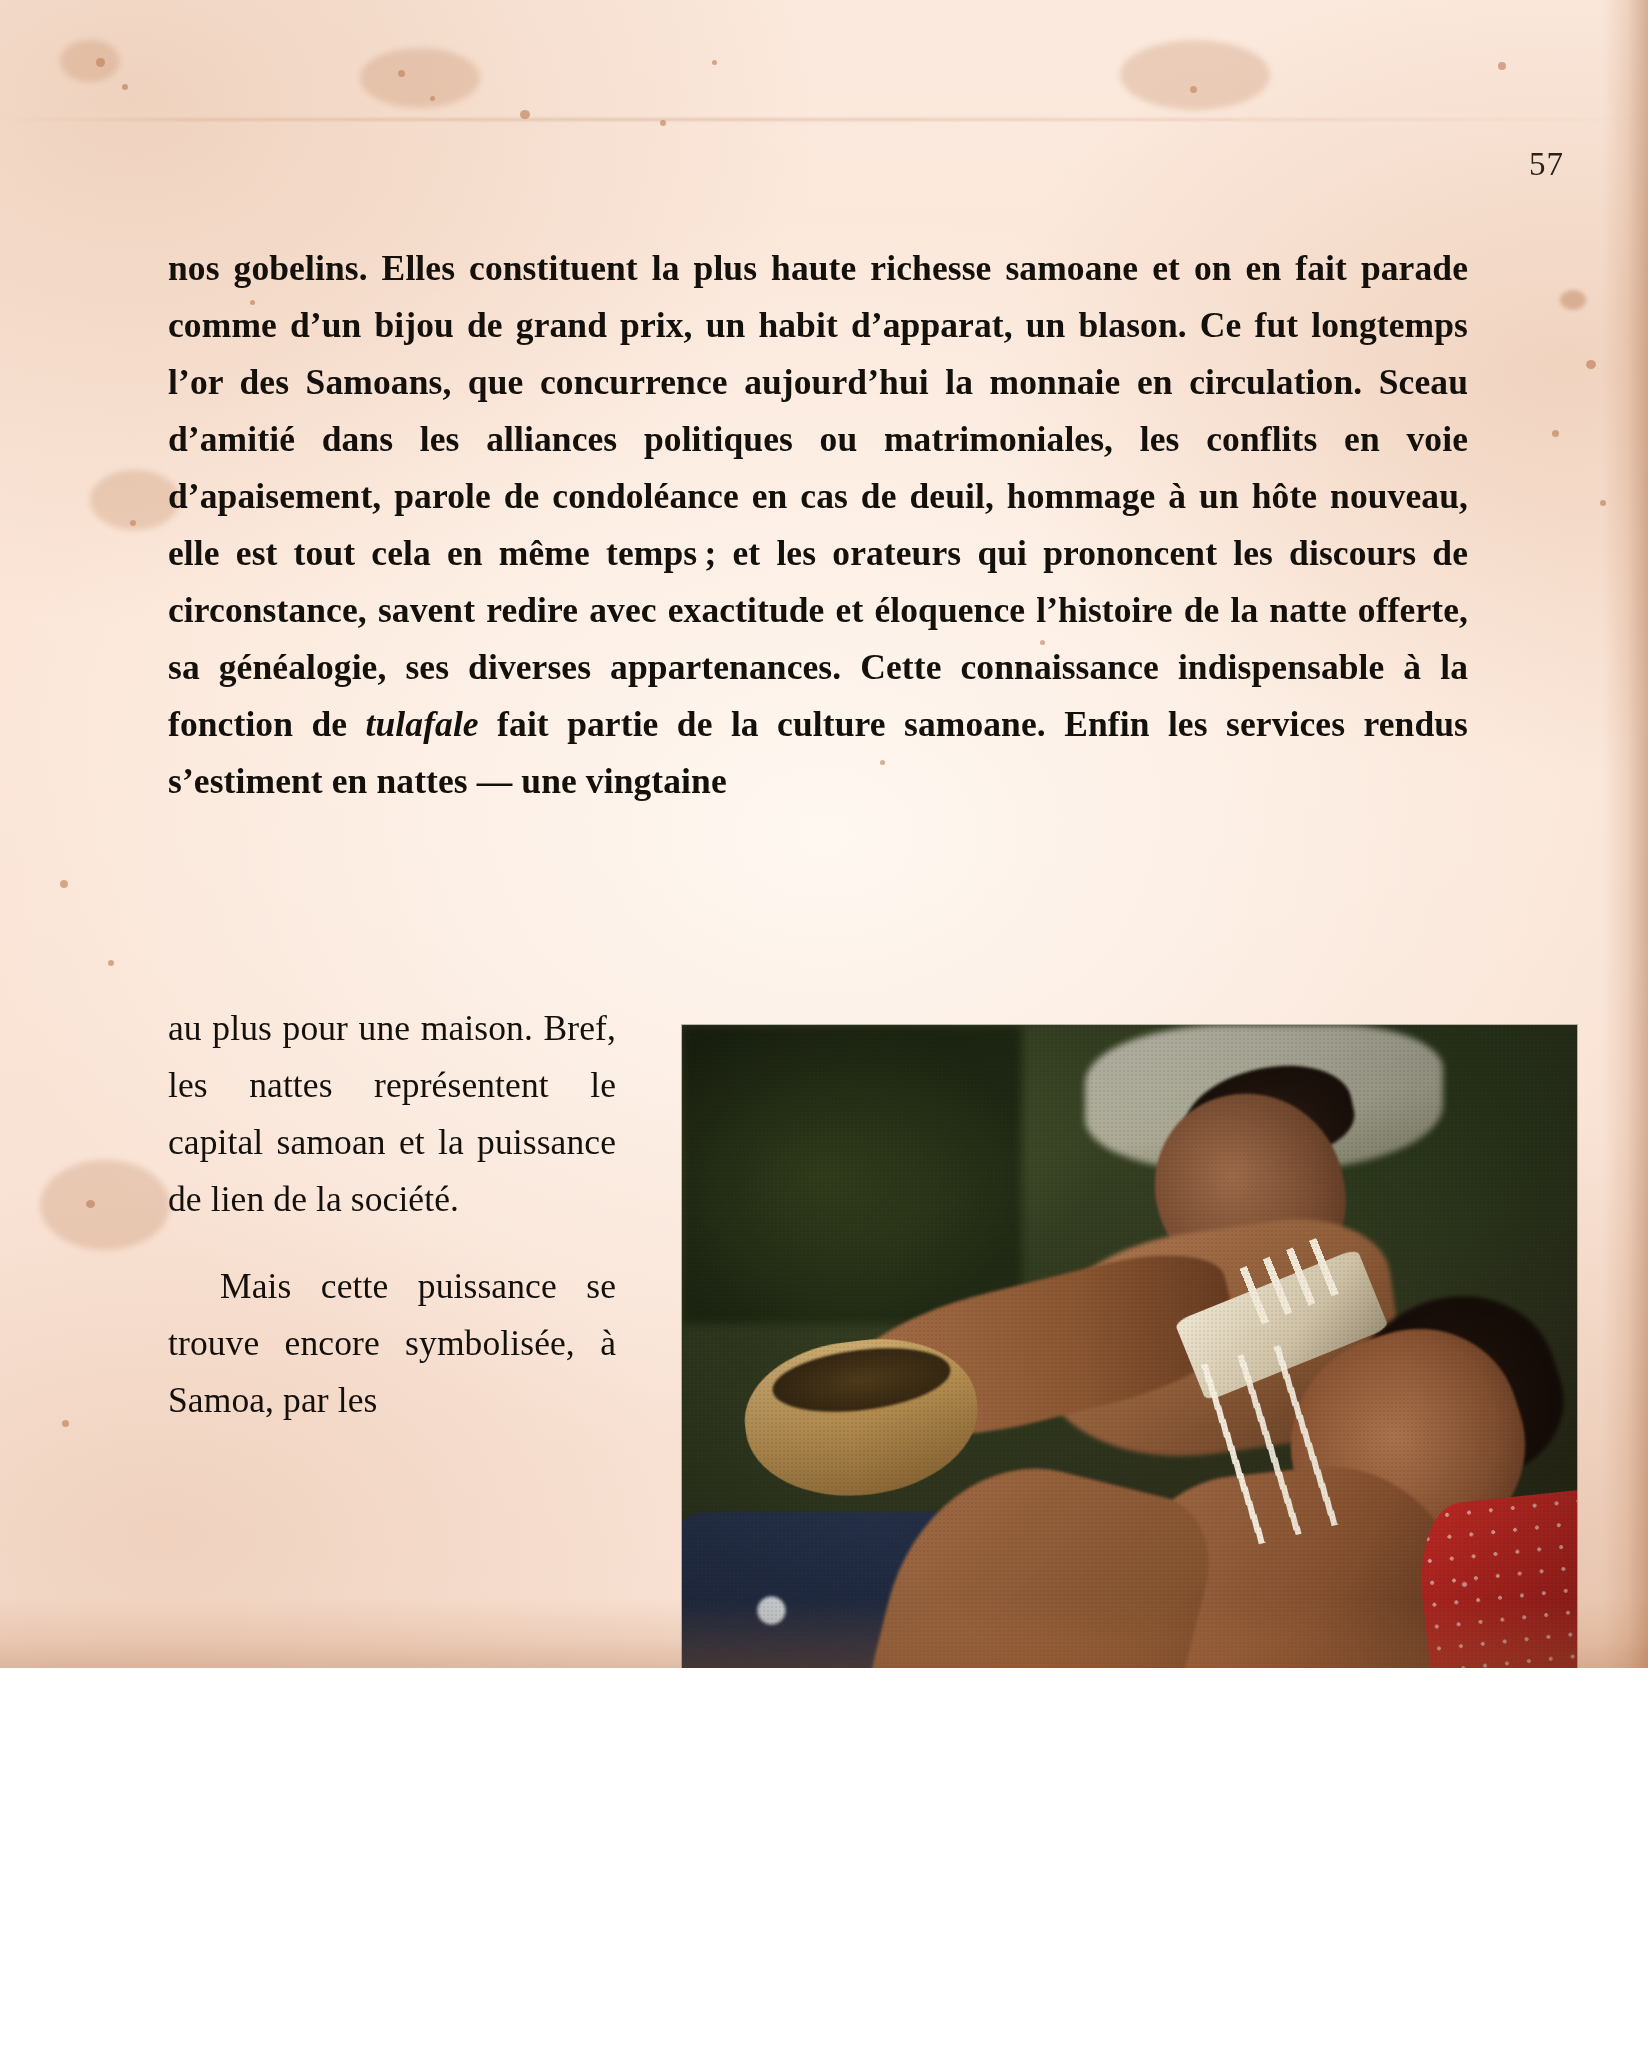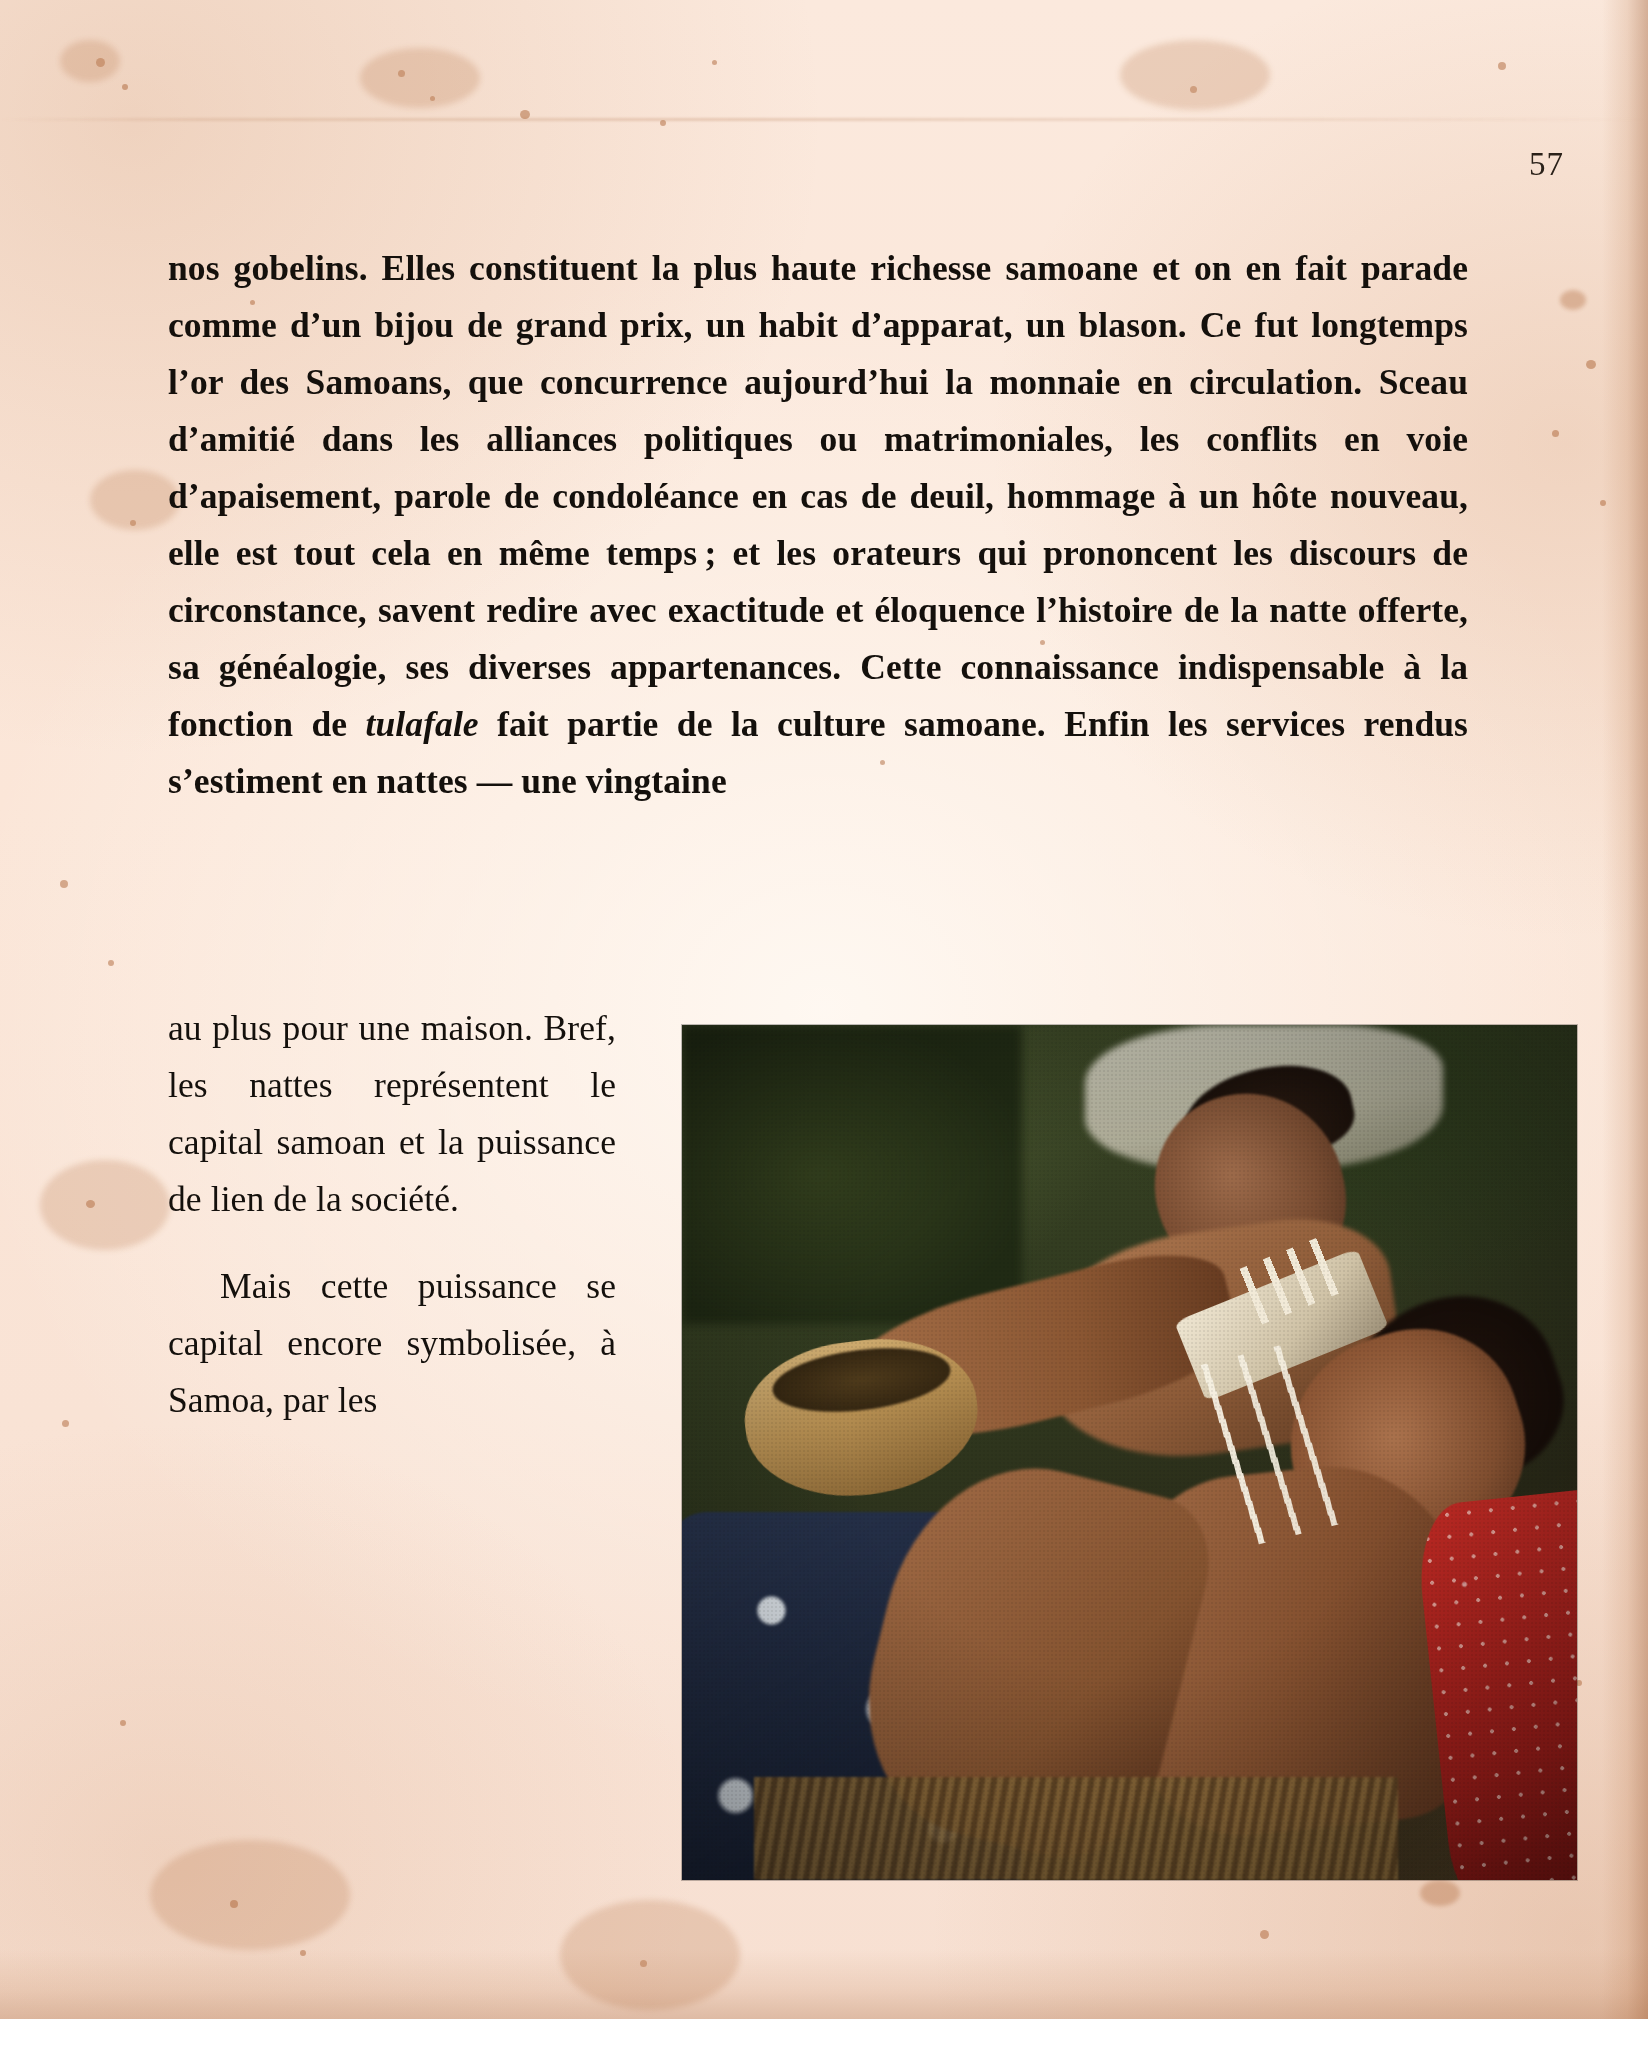--- a/index.html
+++ b/index.html
@@ -11,21 +11,21 @@
     width: 1648px;
     height: 2060px;
     overflow: hidden;
     font-family: "Liberation Serif", serif;
   }
 
   
   .page {
     position: relative;
     width: 1648px;
-    height: 2019px;
+    height: 1668px;
     background:
       radial-gradient(ellipse 60% 45% at 8% 6%, rgba(196,132,86,0.22), rgba(196,132,86,0) 70%),
       radial-gradient(ellipse 50% 35% at 95% 22%, rgba(196,132,86,0.20), rgba(196,132,86,0) 70%),
       radial-gradient(ellipse 55% 40% at 96% 96%, rgba(190,124,78,0.26), rgba(190,124,78,0) 72%),
       radial-gradient(ellipse 45% 30% at 10% 92%, rgba(196,132,86,0.16), rgba(196,132,86,0) 72%),
       radial-gradient(ellipse 70% 50% at 50% 50%, rgba(255,250,244,0.9), rgba(255,250,244,0) 75%),
       linear-gradient(180deg, #fbe9dd 0%, #fbe6d8 40%, #f7e0d2 100%);
     overflow: hidden;
   }
 
@@ -367,21 +367,21 @@
   </div>
 
   <div class="folio">57</div>
 
   <div class="textblock">
     <p class="para">nos gobelins. Elles constituent la plus haute richesse samoane et on en fait parade comme d’un bijou de grand prix, un habit d’apparat, un blason. Ce fut longtemps l’or des Samoans, que concurrence aujourd’hui la monnaie en circulation. Sceau d’amitié dans les alliances politiques ou matrimoniales, les conflits en voie d’apaisement, parole de condoléance en cas de deuil, hommage à un hôte nouveau, elle est tout cela en même temps ; et les orateurs qui prononcent les discours de circonstance, savent redire avec exactitude et éloquence l’histoire de la natte offerte, sa généalogie, ses diverses appartenances. Cette connaissance indispensable à la fonction de <i>tulafale</i> fait partie de la culture samoane. Enfin les services rendus s’estiment en nattes — une vingtaine</p>
   </div>
 
   <div class="col-narrow">
     <p>au plus pour une maison. Bref, les nattes représentent le capital samoan et la puissance de lien de la société.</p>
-    <p class="indent">Mais cette puissance se capital encore symbolisée, à Samoa, par les</p>
+    <p class="indent">Mais cette puissance se trouve encore symbolisée, à Samoa, par les</p>
   </div>
 
 
   <div class="photo" aria-label="Photographie couleur : jeunes gens allongés sur une natte, l’un tenant un ukulele, un bol en bois à gauche.">
     <div class="layer ph-bg"></div>
     <div class="layer ph-veg"></div>
     <div class="layer ph-cloth"></div>
     <div class="layer ph-hair1"></div>
     <div class="layer ph-head1"></div>
     <div class="layer ph-torso1"></div>

